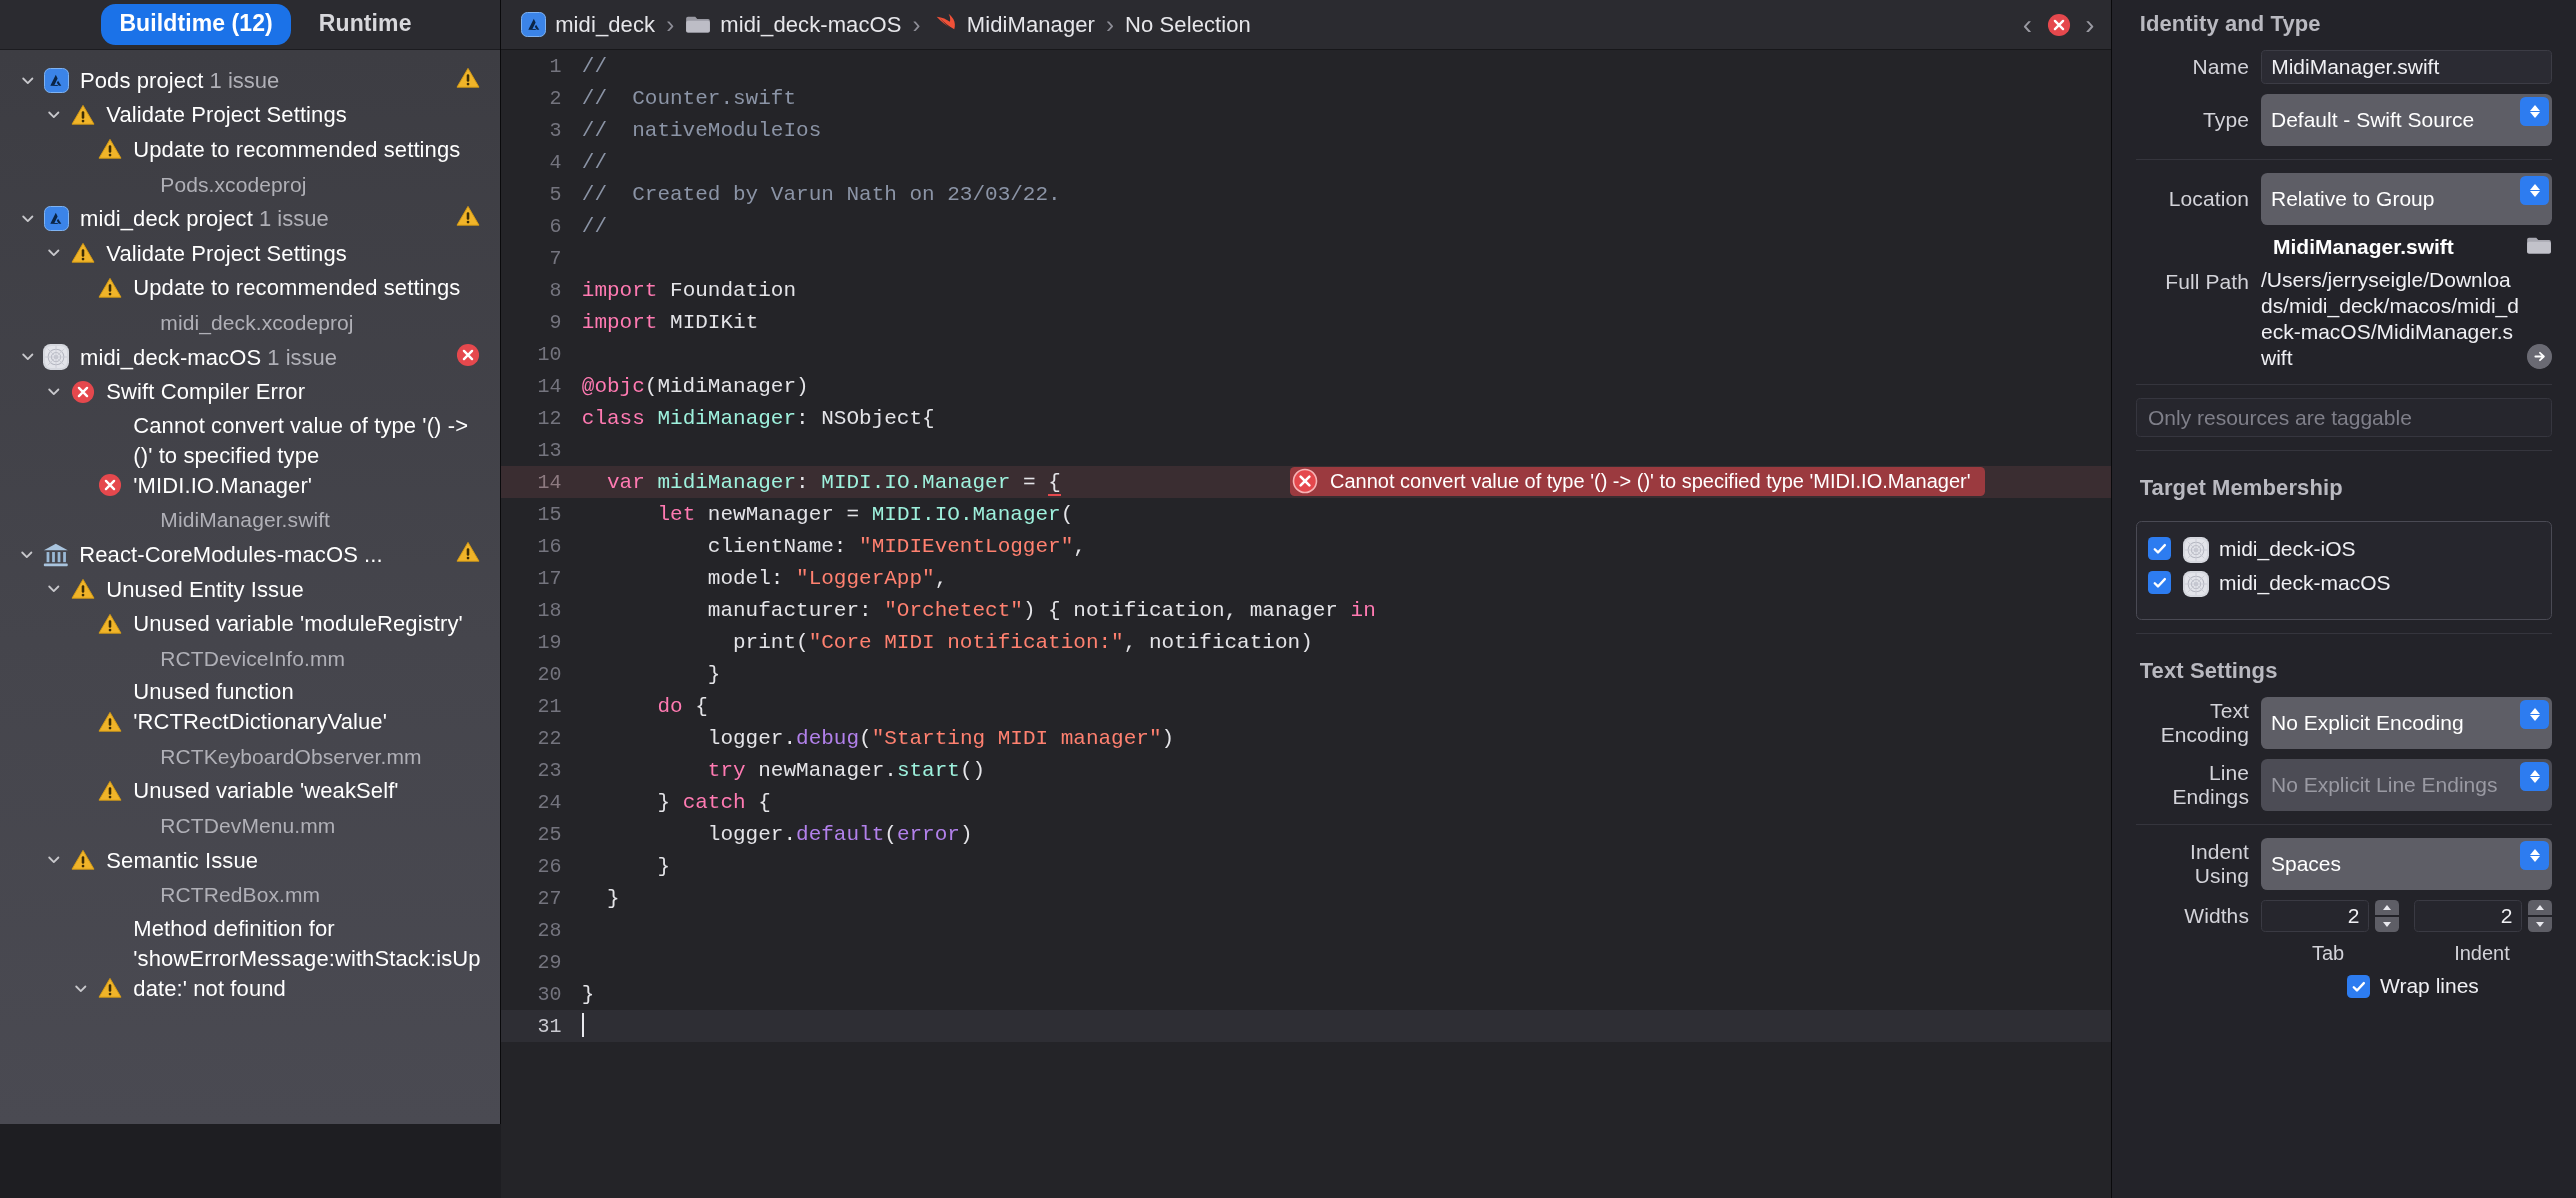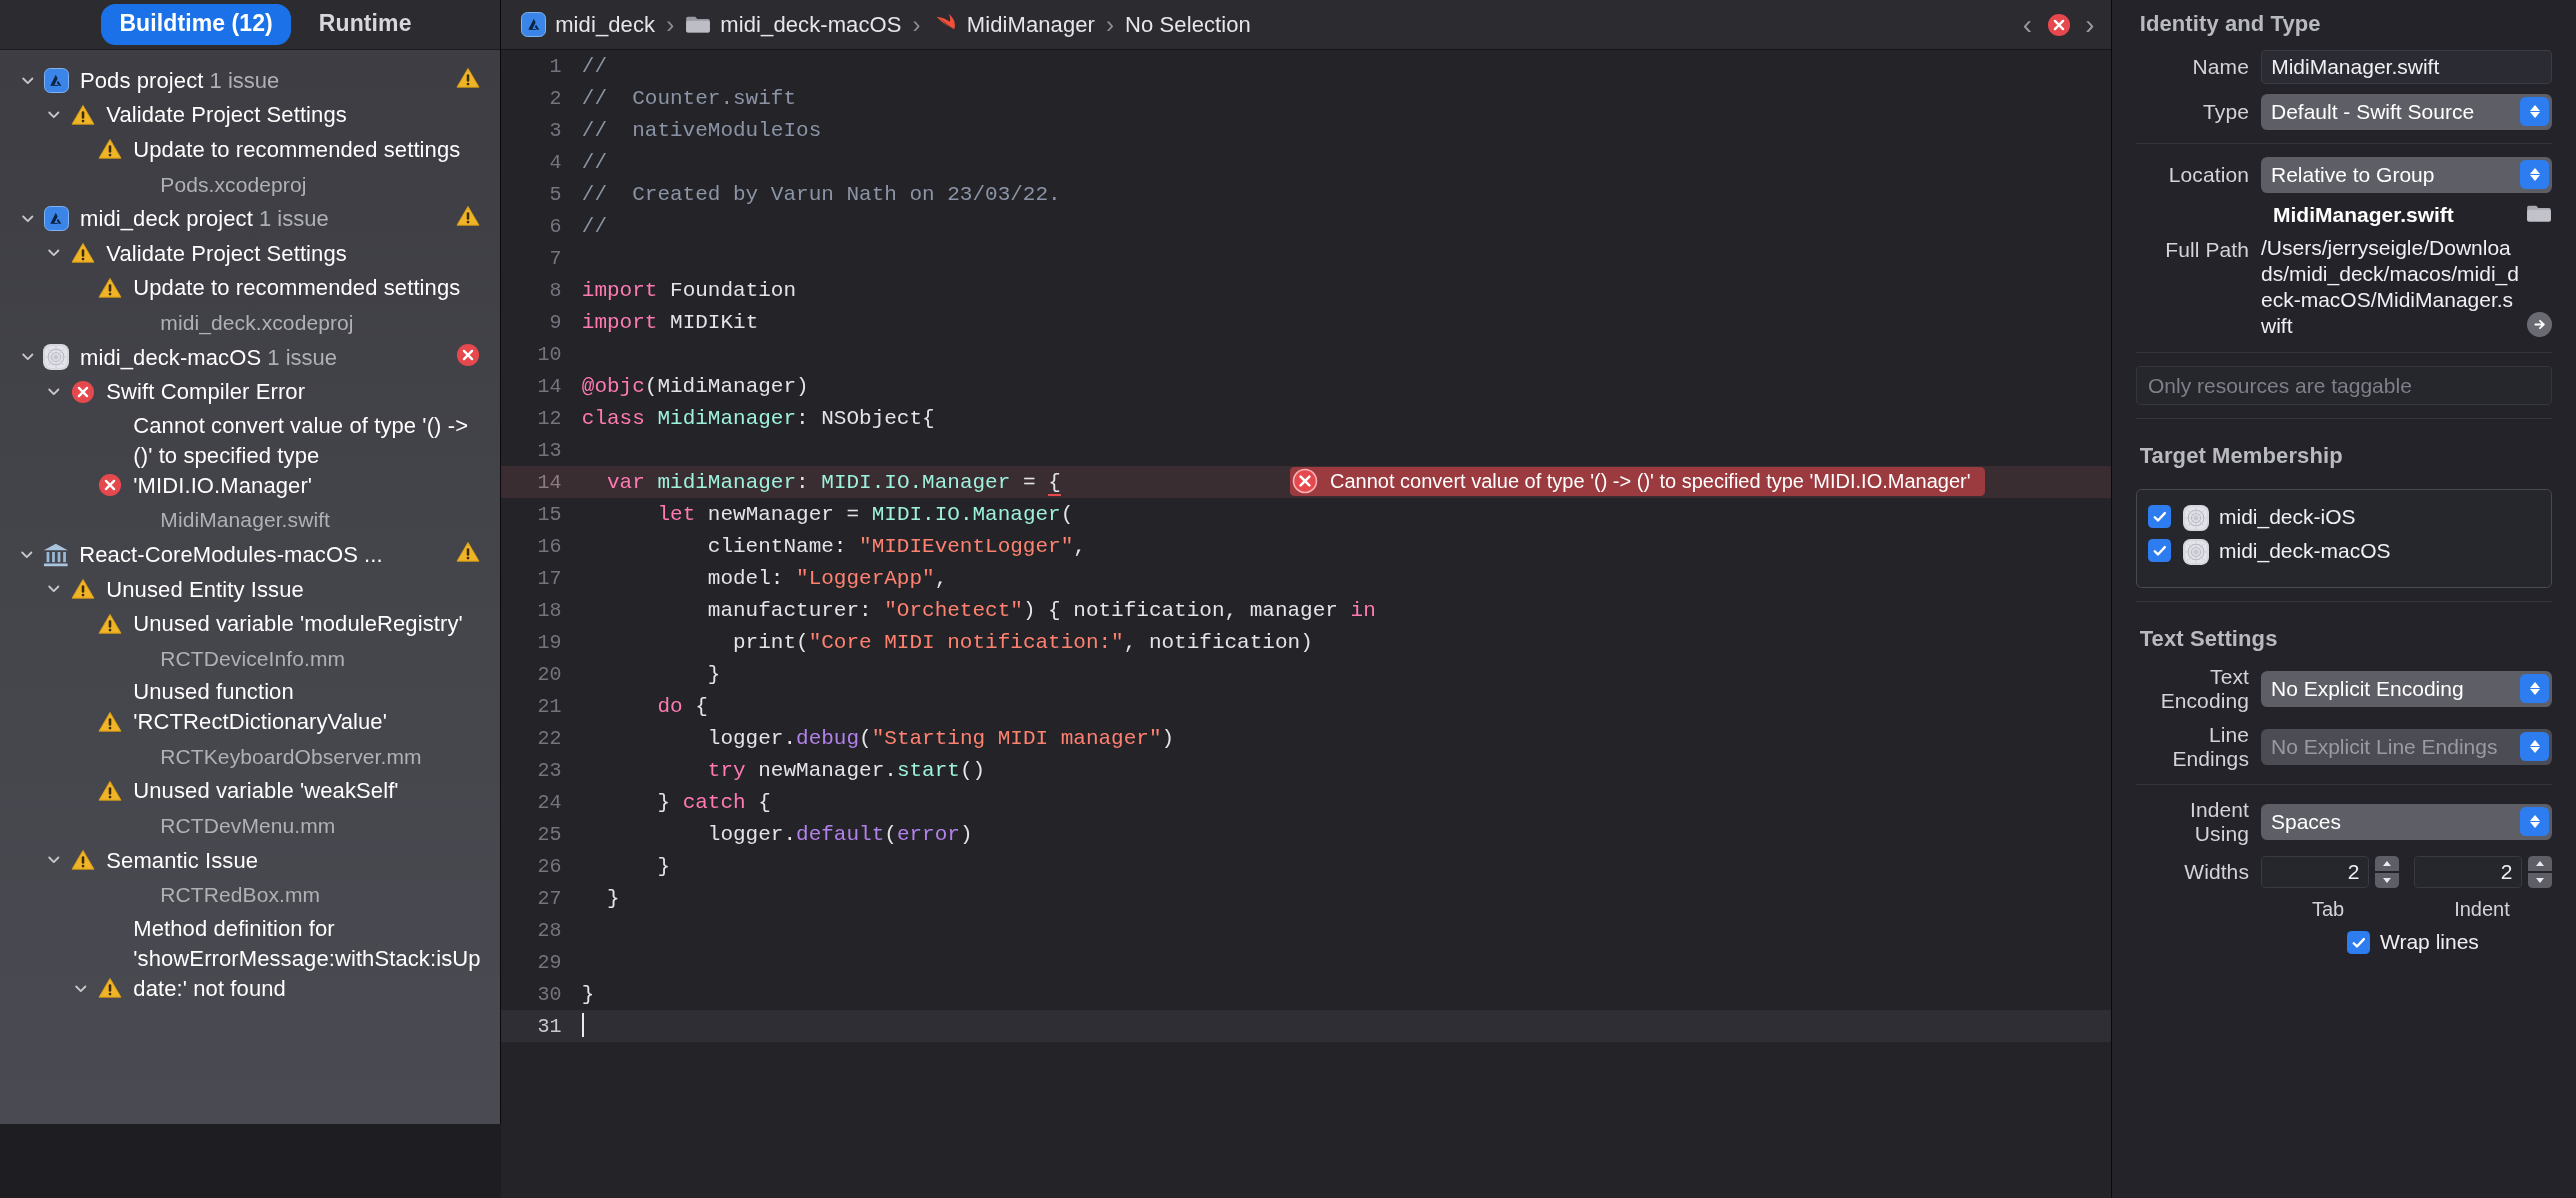--- a/index.html
+++ b/index.html
@@ -193,21 +193,21 @@
     letter-spacing: 0.1px;
   }
   .flabel.top { align-self: flex-start; padding-top: 2.8px; }
   .tf {
     flex: 1; height: 34px; background: #2b2b33;
     border: 0.9px solid #3c3c45; border-radius: 4.6px;
     display: flex; align-items: center; padding: 0 9.2px;
     font-size: 21px; color: #f0f0f4;
   }
   .pop {
-    flex: 1; height: 36px; background: #5e5e66;
+    flex: 1; height: 52px; background: #5e5e66;
     border-radius: 6.4px; display: flex; align-items: center;
     padding: 0 40px 0 10px; position: relative;
     font-size: 21px; color: #ffffff;
   }
   .pop.dim { background: #4c4c55; color: #9a9aa3; }
   .stepper-btn {
     position: absolute; right: 2.8px; top: 2.8px;
     width: 29px; height: 29px; border-radius: 5.5px;
     background: #2d7cf0; display: flex; flex-direction: column;
     align-items: center; justify-content: center; gap: 0.9px;

